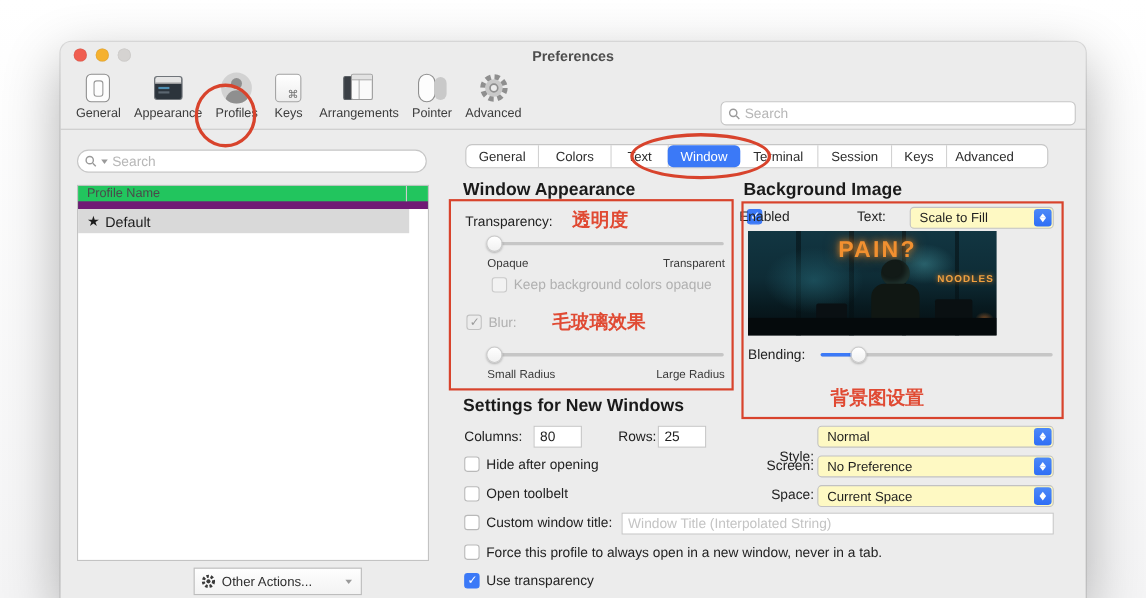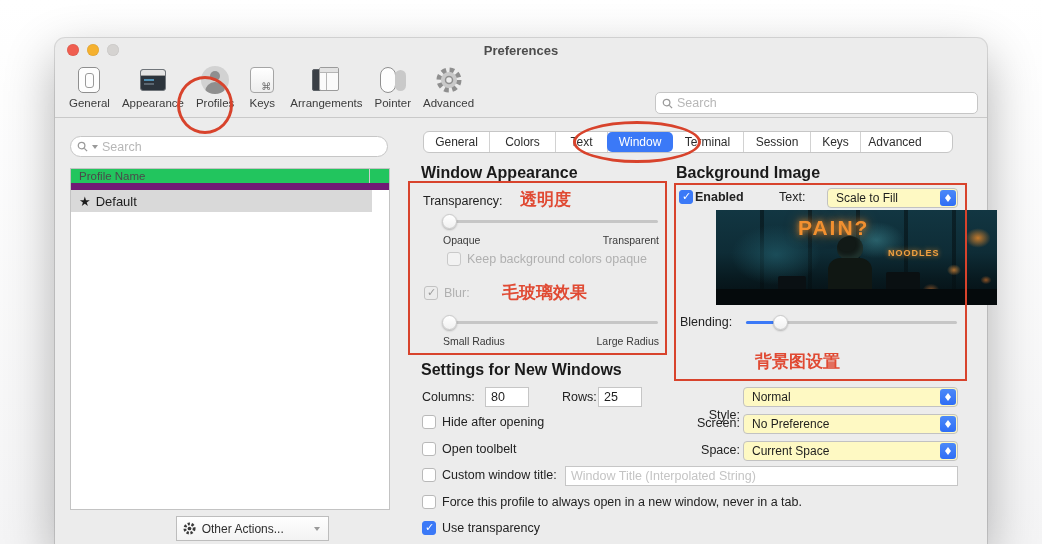--- a/index.html
+++ b/index.html
@@ -120,30 +120,30 @@
               background:linear-gradient(#4c89f8,#2f6ef5); }
   .dropdown .stepper::before { content:""; position:absolute; left:4.5px; top:4px; border-left:3.5px solid transparent;
               border-right:3.5px solid transparent; border-bottom:4px solid #fff; }
   .dropdown .stepper::after { content:""; position:absolute; left:4.5px; bottom:4px; border-left:3.5px solid transparent;
               border-right:3.5px solid transparent; border-top:4px solid #fff; }
   
   .tfield { position:absolute; height:20px; background:#fff; border:1px solid #c6c6c6; font-size:12.5px;
             color:#1e1e1e; padding:0 5px; font-family:"Liberation Sans",sans-serif; }
   .tfield::placeholder { color:#c4c4c4; }
   
-  .preview { position:absolute; left:625px; top:172px; width:281px; height:95px; overflow:hidden;
+  .preview { position:absolute; left:625px; top:172px; width:226px; height:95px; overflow:hidden;
     background:
       radial-gradient(18px 14px at 262px 28px, rgba(240,140,40,.8), transparent 70%),
       radial-gradient(10px 8px at 238px 60px, rgba(240,150,60,.7), transparent 70%),
       radial-gradient(8px 6px at 270px 70px, rgba(230,120,40,.6), transparent 70%),
       radial-gradient(12px 9px at 215px 80px, rgba(235,130,50,.5), transparent 70%),
       radial-gradient(40px 26px at 160px 30px, rgba(90,190,200,.35), transparent 70%),
       radial-gradient(60px 40px at 60px 45px, rgba(40,110,125,.5), transparent 75%),
       repeating-linear-gradient(90deg, transparent 0 44px, rgba(5,15,18,.55) 44px 48px),
-      linear-gradient(180deg,#123642 0%, #0e2c36 45%, #081a20 72%, #050d10 100%); margin-left: 36px; }
+      linear-gradient(180deg,#123642 0%, #0e2c36 45%, #081a20 72%, #050d10 100%); }
   .preview .neon { position:absolute; left:82px; top:6px; font-size:21px; font-weight:bold; letter-spacing:2px;
       color:#f advancing; color:#f29030; text-shadow:0 0 6px rgba(250,150,40,.9),0 0 14px rgba(250,120,30,.6); }
   .preview .neon2 { position:absolute; left:172px; top:38px; font-size:9px; font-weight:bold; color:#f0a040;
       text-shadow:0 0 5px rgba(250,150,40,.9); letter-spacing:1px; }
   .preview .head { position:absolute; left:121px; top:26px; width:26px; height:24px; border-radius:50% 50% 46% 46%;
       background:#121a17; box-shadow:inset -3px -4px 4px rgba(70,120,110,.25); }
   .preview .body { position:absolute; left:112px; top:48px; width:44px; height:40px; border-radius:12px 12px 0 0;
       background:#101713; }
   .preview .desk { position:absolute; left:0; bottom:0; width:100%; height:16px; background:#050a0c; }
   .preview .laptop { position:absolute; left:170px; top:62px; width:34px; height:22px; background:#0a1012; border-radius:2px; }
@@ -302,21 +302,21 @@
     </div>
     <div class="lbl small spread" style="left:388px; top:297px; width:216px;">
       <span>Small Radius</span>
       <span>Large Radius</span>
     </div>
 
     <div class="sec-title" style="left:621px; top:126px;">Background Image</div>
     <div class="red-box" style="left:619px; top:145px; width:293px; height:198px;"></div>
 
     <div class="cb on" style="left:624px; top:152px;"></div>
-    <div class="lbl" style="left:640px; top:152px;font-weight:bold;">Enabled</div>
+    <div class="lbl" style="left:617px; top:152px;">Enabled</div>
     <div class="lbl" style="left:724px; top:152px;">Text:</div>
     <div class="dropdown" style="left:772px; top:150px; width:131px;">
       <span>Scale to Fill</span>
       <span class="stepper"></span>
     </div>
 
     <div class="preview">
       <span class="neon">PAIN?</span>
       <span class="neon2">NOODLES</span>
       <div class="head"></div>

